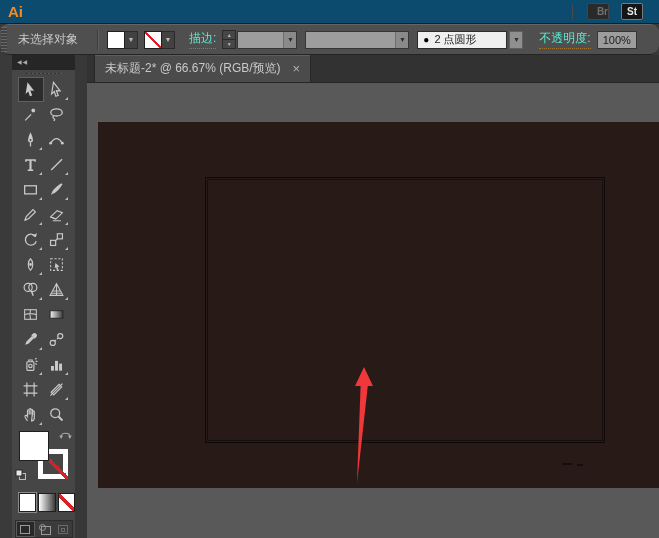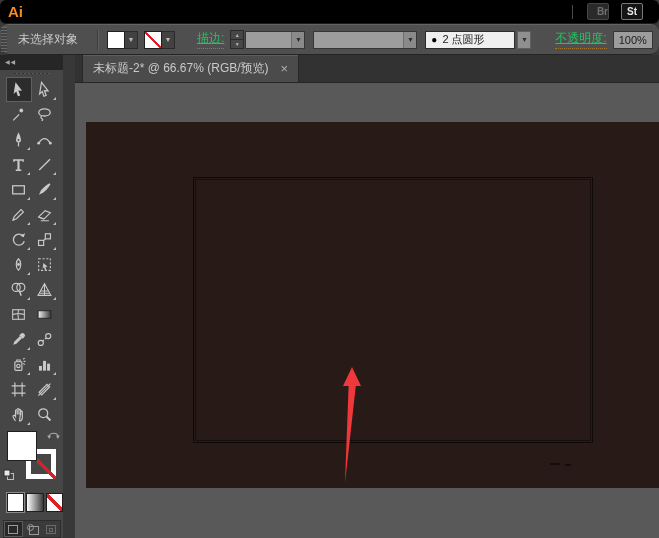--- a/index.html
+++ b/index.html
@@ -2,22 +2,22 @@
 <html><head>
 <meta charset="utf-8">
 <style>
   * { margin:0; padding:0; box-sizing:border-box; }
   html,body { background:#222; }
   body { font-family:"Liberation Sans", sans-serif; }
   #app { position:relative; width:659px; height:538px; background:#3a3a3a; overflow:hidden;
          color:#d4d4d4; font-size:12px; }
 
   
-  #menubar { height:24px; background:#000000; border-bottom:1px solid #1c1c1c;
-             display:flex; align-items:center; padding-left:8px; position:relative;border-radius:6px; }
+  #menubar { height:24px; background:#0c4a6e; border-bottom:1px solid #1c1c1c;
+             display:flex; align-items:center; padding-left:8px; position:relative; }
   #ai-logo { color:#f78b1e; font-weight:bold; font-size:15px; margin-right:14px; letter-spacing:0; }
   #menus { display:flex; }
   .menu-item { padding:0 7px; line-height:23px; color:#d6d6d6; white-space:nowrap; }
   #menubar-right { position:absolute; right:16px; top:3px; display:flex; align-items:center; gap:12px; }
   #menubar-divider { width:1px; height:14px; background:#4a4a4a; margin-right:2px; }
   .mini-app-btn { width:22px; height:17px; line-height:15px; text-align:center; font-size:10px;
                   font-weight:bold; border:1px solid #555; border-radius:2px; }
   #btn-br { color:#6f6f6f; border-color:#454545; background:#2a2a2a;text-align:right; }
   #btn-st { color:#e8e8e8; border-color:#7a7a7a; background:#151515; }
 
@@ -26,42 +26,42 @@
                 display:flex; align-items:center; padding-left:12px; position:relative;border-radius:9px; }
   #cb-grip { position:absolute; left:1px; top:2px; bottom:2px; width:6px;
              background:repeating-linear-gradient(0deg,#6e6e6e 0 1px,#3f3f3f 1px 3px); opacity:.8; }
   #cb-status { color:#c9c9c9; margin:0 10px 0 6px; white-space:nowrap; }
   .cb-sep { width:1px; height:20px; background:#3c3c3c; box-shadow:1px 0 0 #5f5f5f; margin:0 9px; }
   .swatch-wrap { display:flex; align-items:center; margin-right:6px; }
   .swatch { width:18px; height:18px; background:#fff; border:1px solid #1f1f1f; }
   .swatch.none { background:linear-gradient(45deg,transparent 44%,#da2128 44%,#da2128 56%,transparent 56%),#fff; }
   .dd-btn { width:13px; height:18px; background:#424242; border:1px solid #2a2a2a; border-left:none;
             color:#b9b9b9; font-size:7px; display:flex; align-items:center; justify-content:center; }
-  .orange-label { color:#22c55e; border-bottom:1px dotted #a5742f; padding-bottom:1px; margin:0 6px 0 16px;
-                  white-space:nowrap;text-decoration:underline; }
+  .orange-label { color:#5eead4; border-bottom:1px dotted #a5742f; padding-bottom:1px; margin:0 6px 0 8px;
+                  white-space:nowrap; }
   .stepper { width:14px; height:19px; display:flex; flex-direction:column; margin-right:1px; }
   .stepper span { flex:1; background:#474747; border:1px solid #2a2a2a; color:#bdbdbd; font-size:5px;
                   display:flex; align-items:center; justify-content:center; }
   .stepper span + span { border-top:none; }
   .combo { height:18px; background:#9d9d9d; border:1px solid #363636; display:flex; align-items:center;
            justify-content:flex-end; margin-right:8px; }
   .combo .combo-arrow { width:13px; height:100%; background:#8a8a8a; border-left:1px solid #707070;
                         color:#2f2f2f; font-size:7px; display:flex; align-items:center; justify-content:center; }
   #combo-stroke-weight { width:60px; }
   #combo-width-profile { width:104px; }
   .brush-field { height:18px; width:90px; background:#efefef; border:1px solid #2c2c2c; color:#1b1b1b;
                  font-size:11px; display:flex; align-items:center; gap:5px; padding:0 5px; white-space:nowrap; }
   .brush-bullet { font-size:10px; color:#000; }
   #brush-arrow { width:14px; height:18px; background:#8f8f8f; border:1px solid #5f5f5f; margin-left:2px;
                  color:#2f2f2f; font-size:7px; display:flex; align-items:center; justify-content:center; margin-right:8px; }
   #opacity-field { width:40px; height:18px; background:#9d9d9d; border:1px solid #363636; color:#1b1b1b;
                    font-size:11px; display:flex; align-items:center; padding-left:5px; }
 
   
-  #main { display:flex; height:483px; }
+  #main { display:flex; height:483px;padding-left:12px; }
 
   
   #dock { width:63px; background:#464646; display:flex; flex-direction:column; flex:none; }
   #dock-header { height:15px; background:#262626; color:#a8a8a8; font-size:6px; line-height:15px;
                  padding-left:5px; letter-spacing:1px; }
   #dock-grip { height:5px; width:36px; margin:3px auto 1px;
                background:repeating-linear-gradient(90deg,#333 0 2px,#565656 2px 4px); }
   #tools { width:52px; margin:2px auto 0; display:grid; grid-template-columns:26px 26px; grid-auto-rows:25px; }
   .tool { position:relative; display:flex; align-items:center; justify-content:center; color:#c9c9c9; }
   .tool.active { background:#2c2c2c; box-shadow:inset 0 0 0 1px #606060; }

